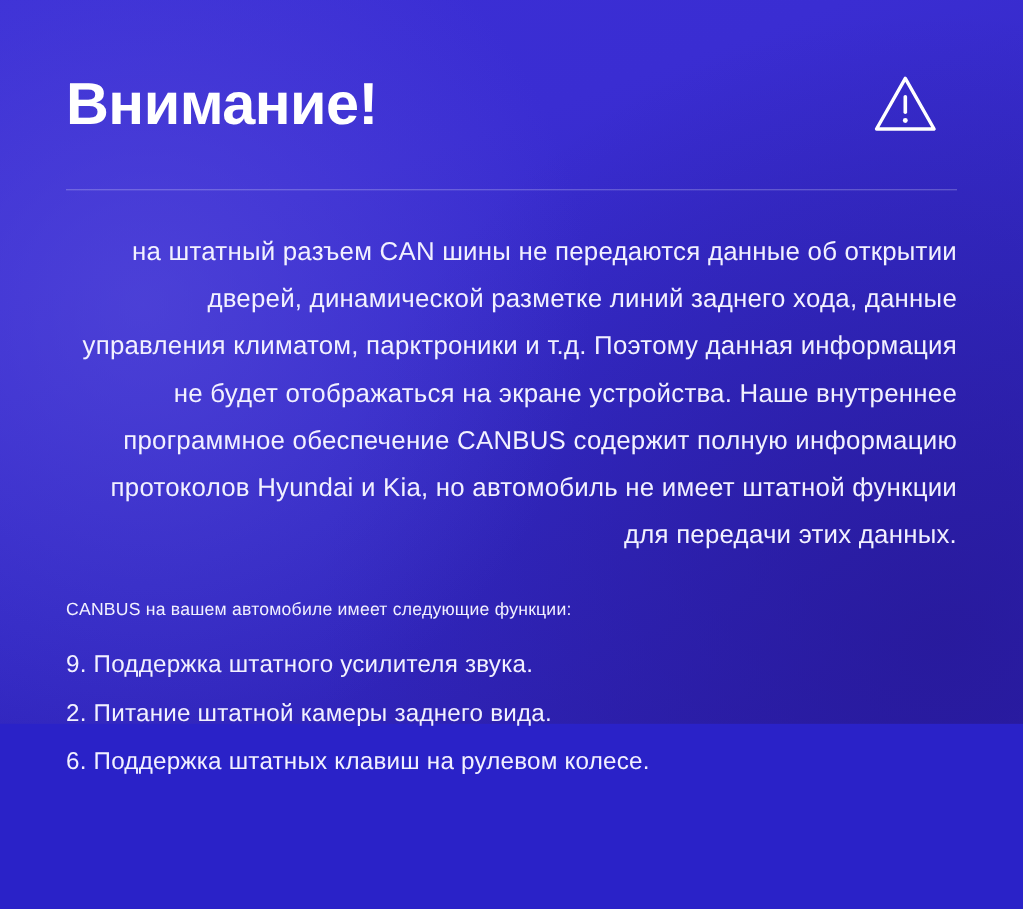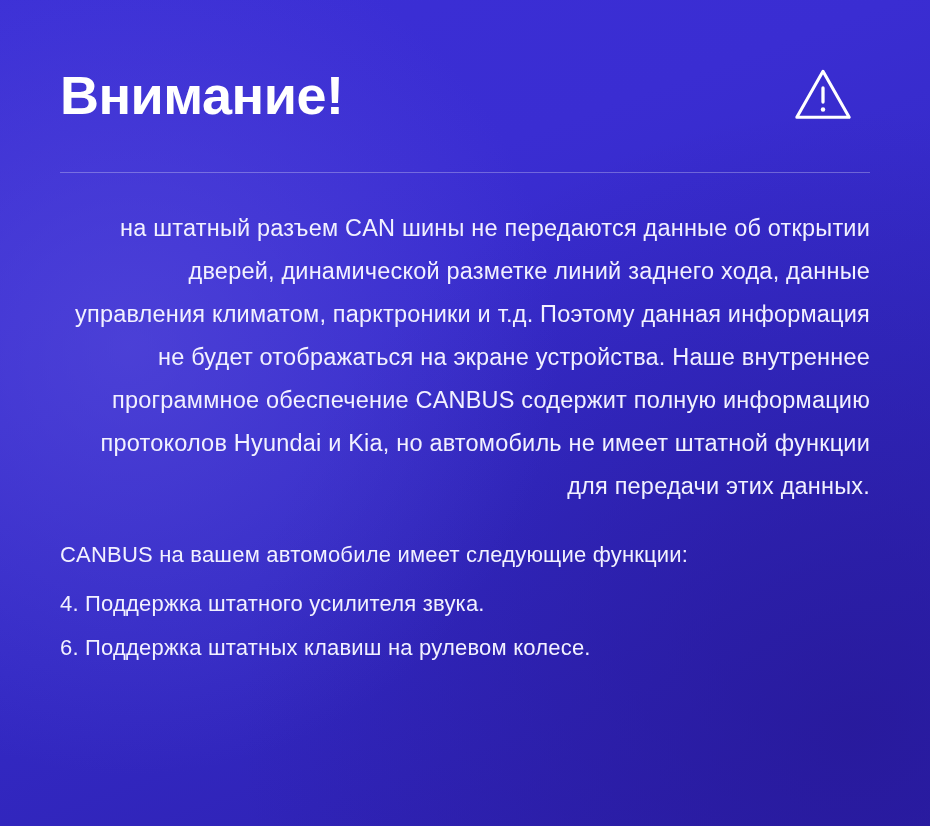--- a/index.html
+++ b/index.html
@@ -9,21 +9,21 @@
   body {
     width: 930px;
     height: 826px;
     overflow: hidden;
     font-family: "Liberation Sans", sans-serif;
     background: #2a22c8;
   }
   .page {
     position: relative;
     width: 930px;
-    height: 826px;
+    height: 658px;
     box-sizing: border-box;
     background:
       radial-gradient(circle at 14% 42%, rgba(90, 80, 220, 0.55) 0%, rgba(90, 80, 220, 0.0) 46%),
       radial-gradient(circle at 92% 88%, rgba(38, 24, 150, 0.75) 0%, rgba(38, 24, 150, 0.0) 55%),
       linear-gradient(160deg, #3b2fd6 0%, #3a2dd2 28%, #3329c4 58%, #2d1fae 100%);
     color: #ffffff;
     padding: 0 60px;
   }
   .header {
     display: flex;
@@ -59,21 +59,21 @@
     letter-spacing: 0.2px;
     font-weight: 500;
     color: #f2f1ff;
     margin: 0;
     text-align: right;
   }
   .section-gap {
     height: 26px;
   }
   .features-intro {
-    font-size: 22px;
+    font-size: 16px;
     line-height: 42px;
     letter-spacing: 0.2px;
     font-weight: 500;
     color: #f2f1ff;
     margin: 0;
   }
   .feature-list {
     list-style: none;
     margin: 6px 0 0 0;
     padding: 0;
@@ -104,17 +104,18 @@
 
   <div class="divider"></div>
 
   <p class="body-text">на штатный разъем CAN шины не передаются данные об открытии дверей, динамической разметке линий заднего хода, данные управления климатом, парктроники и т.д. Поэтому данная информация не будет отображаться на экране устройства. Наше внутреннее программное обеспечение CANBUS содержит полную информацию протоколов Hyundai и Kia, но автомобиль не имеет штатной функции для передачи этих данных.</p>
 
   <div class="section-gap"></div>
 
   <p class="features-intro">CANBUS на вашем автомобиле имеет следующие функции:</p>
 
   <ul class="feature-list">
-    <li>4. Поддержка штатного усилителя звука.</li>
+    <li>9. Поддержка штатного усилителя звука.</li>
+    <li>2. Питание штатной камеры заднего вида.</li>
     <li>6. Поддержка штатных клавиш на рулевом колесе.</li>
   </ul>
 
 </div>
 
 </body></html>

